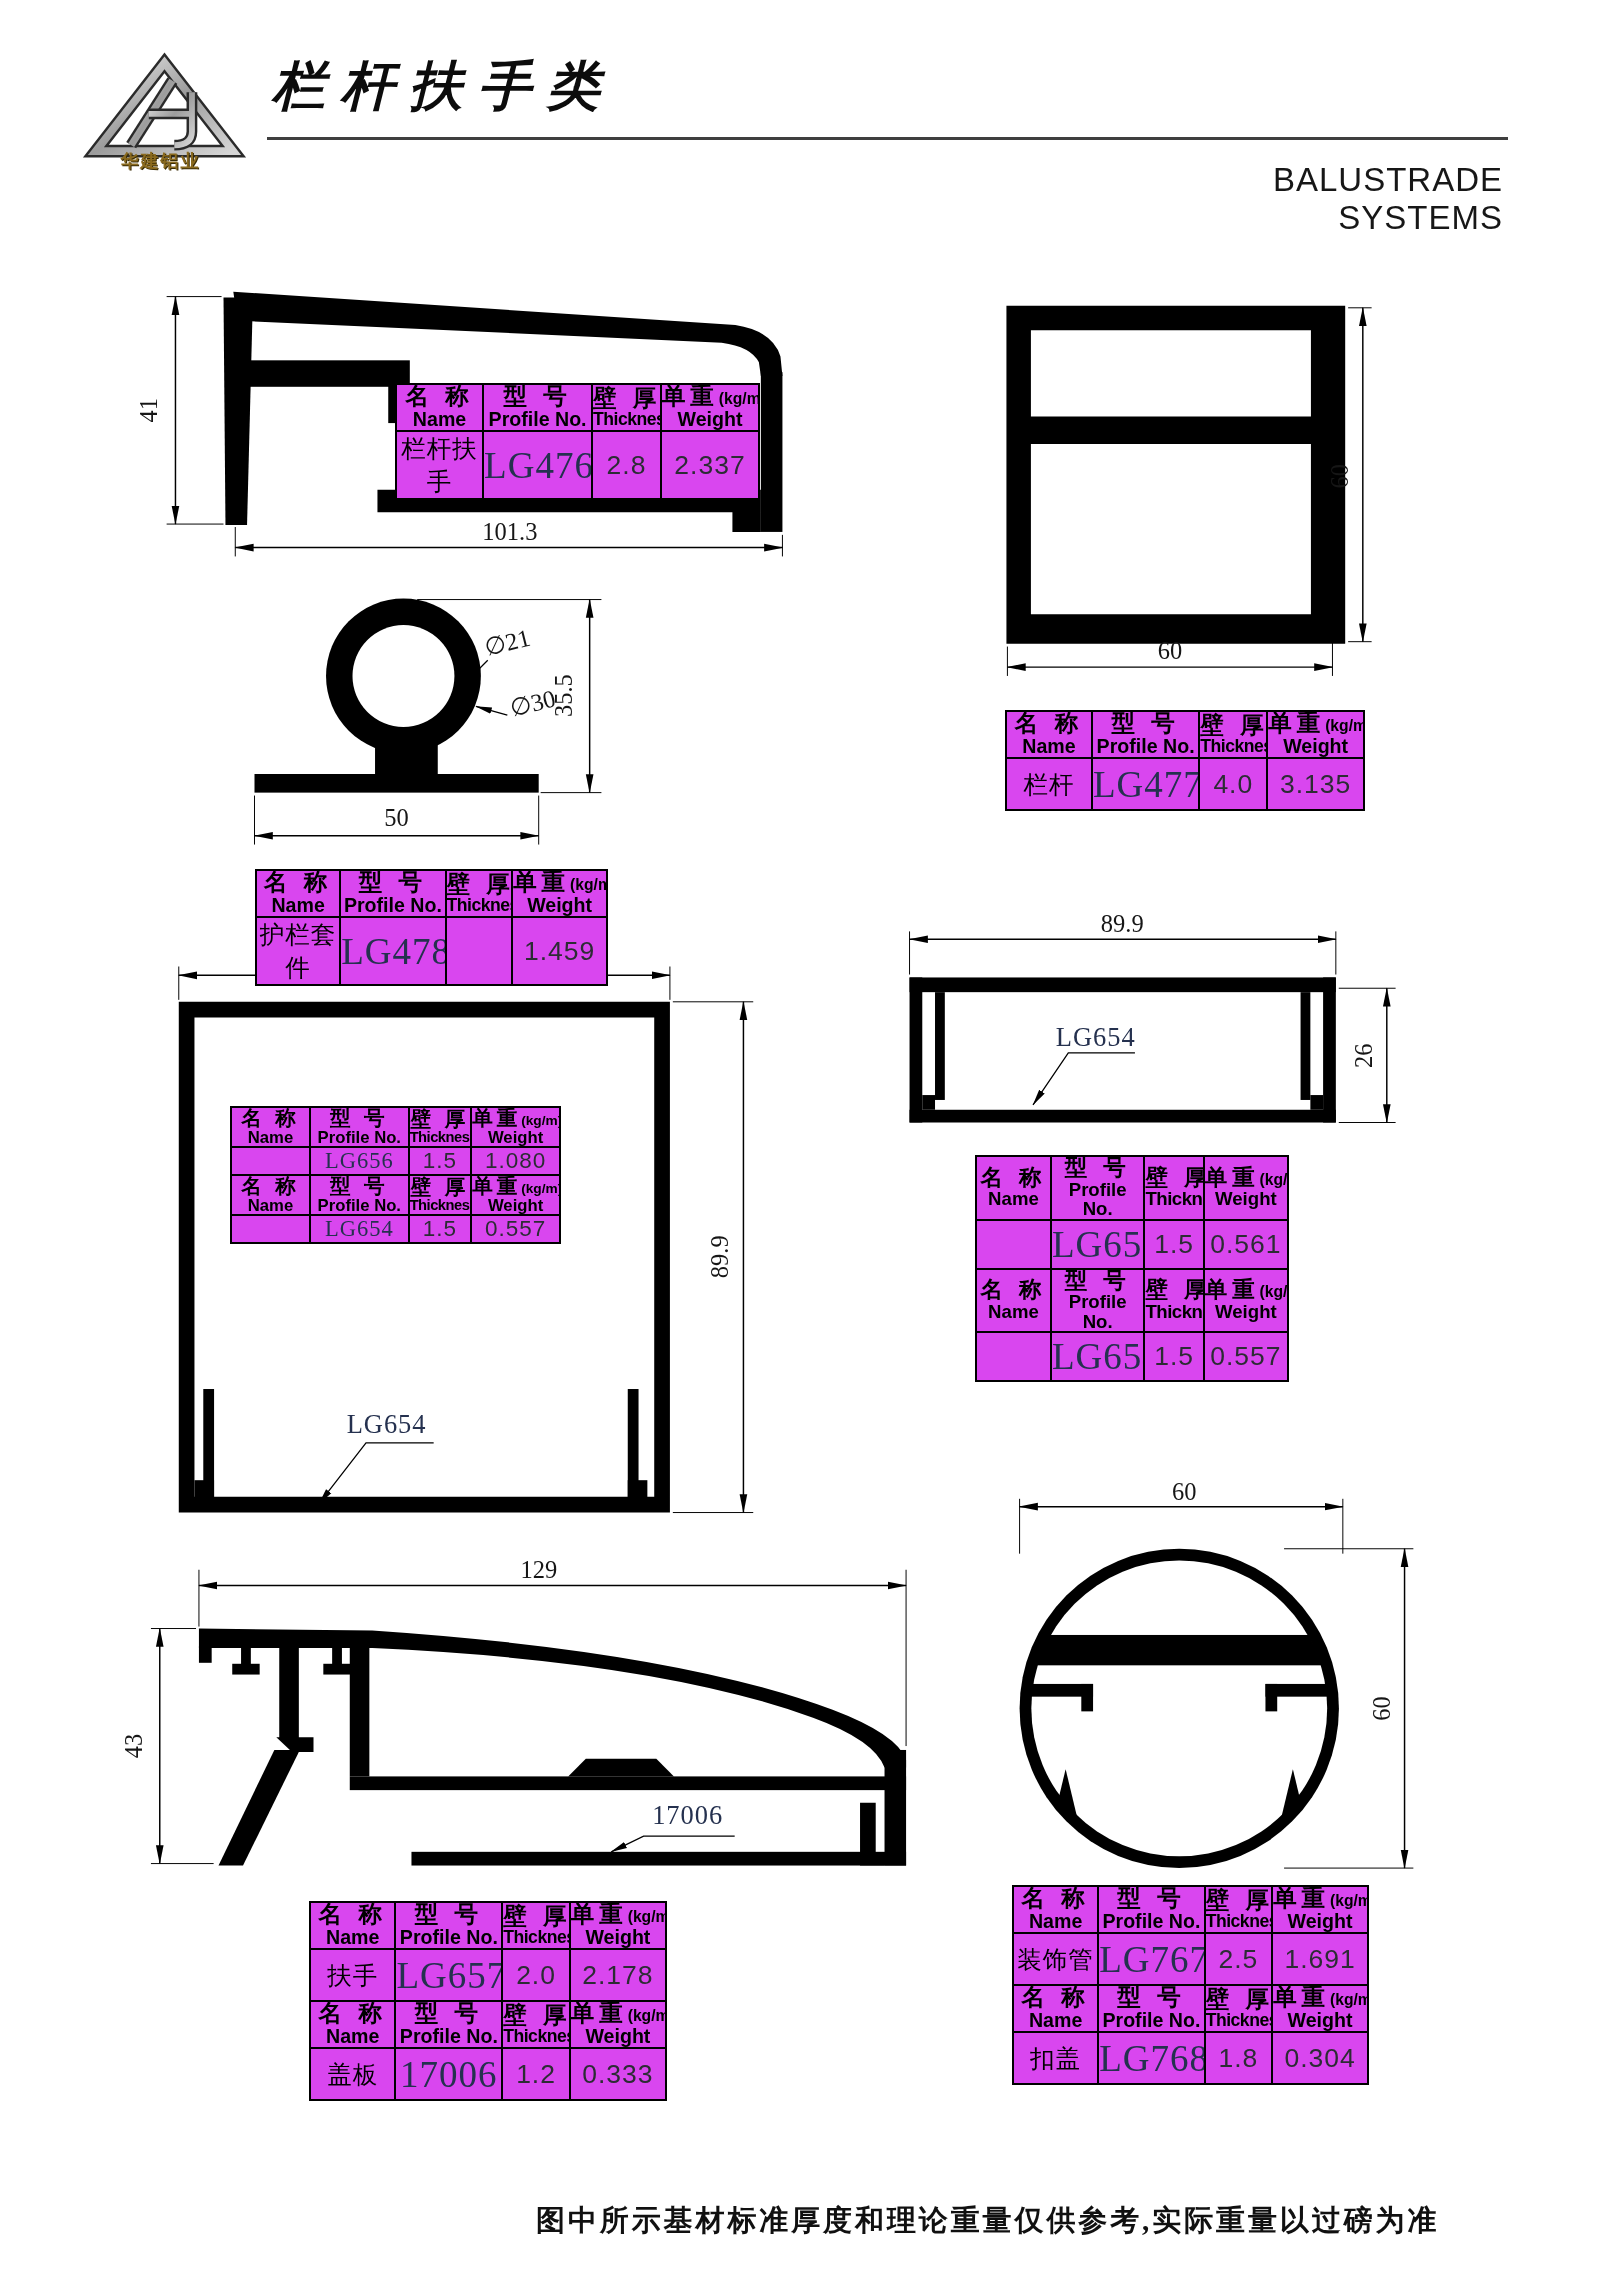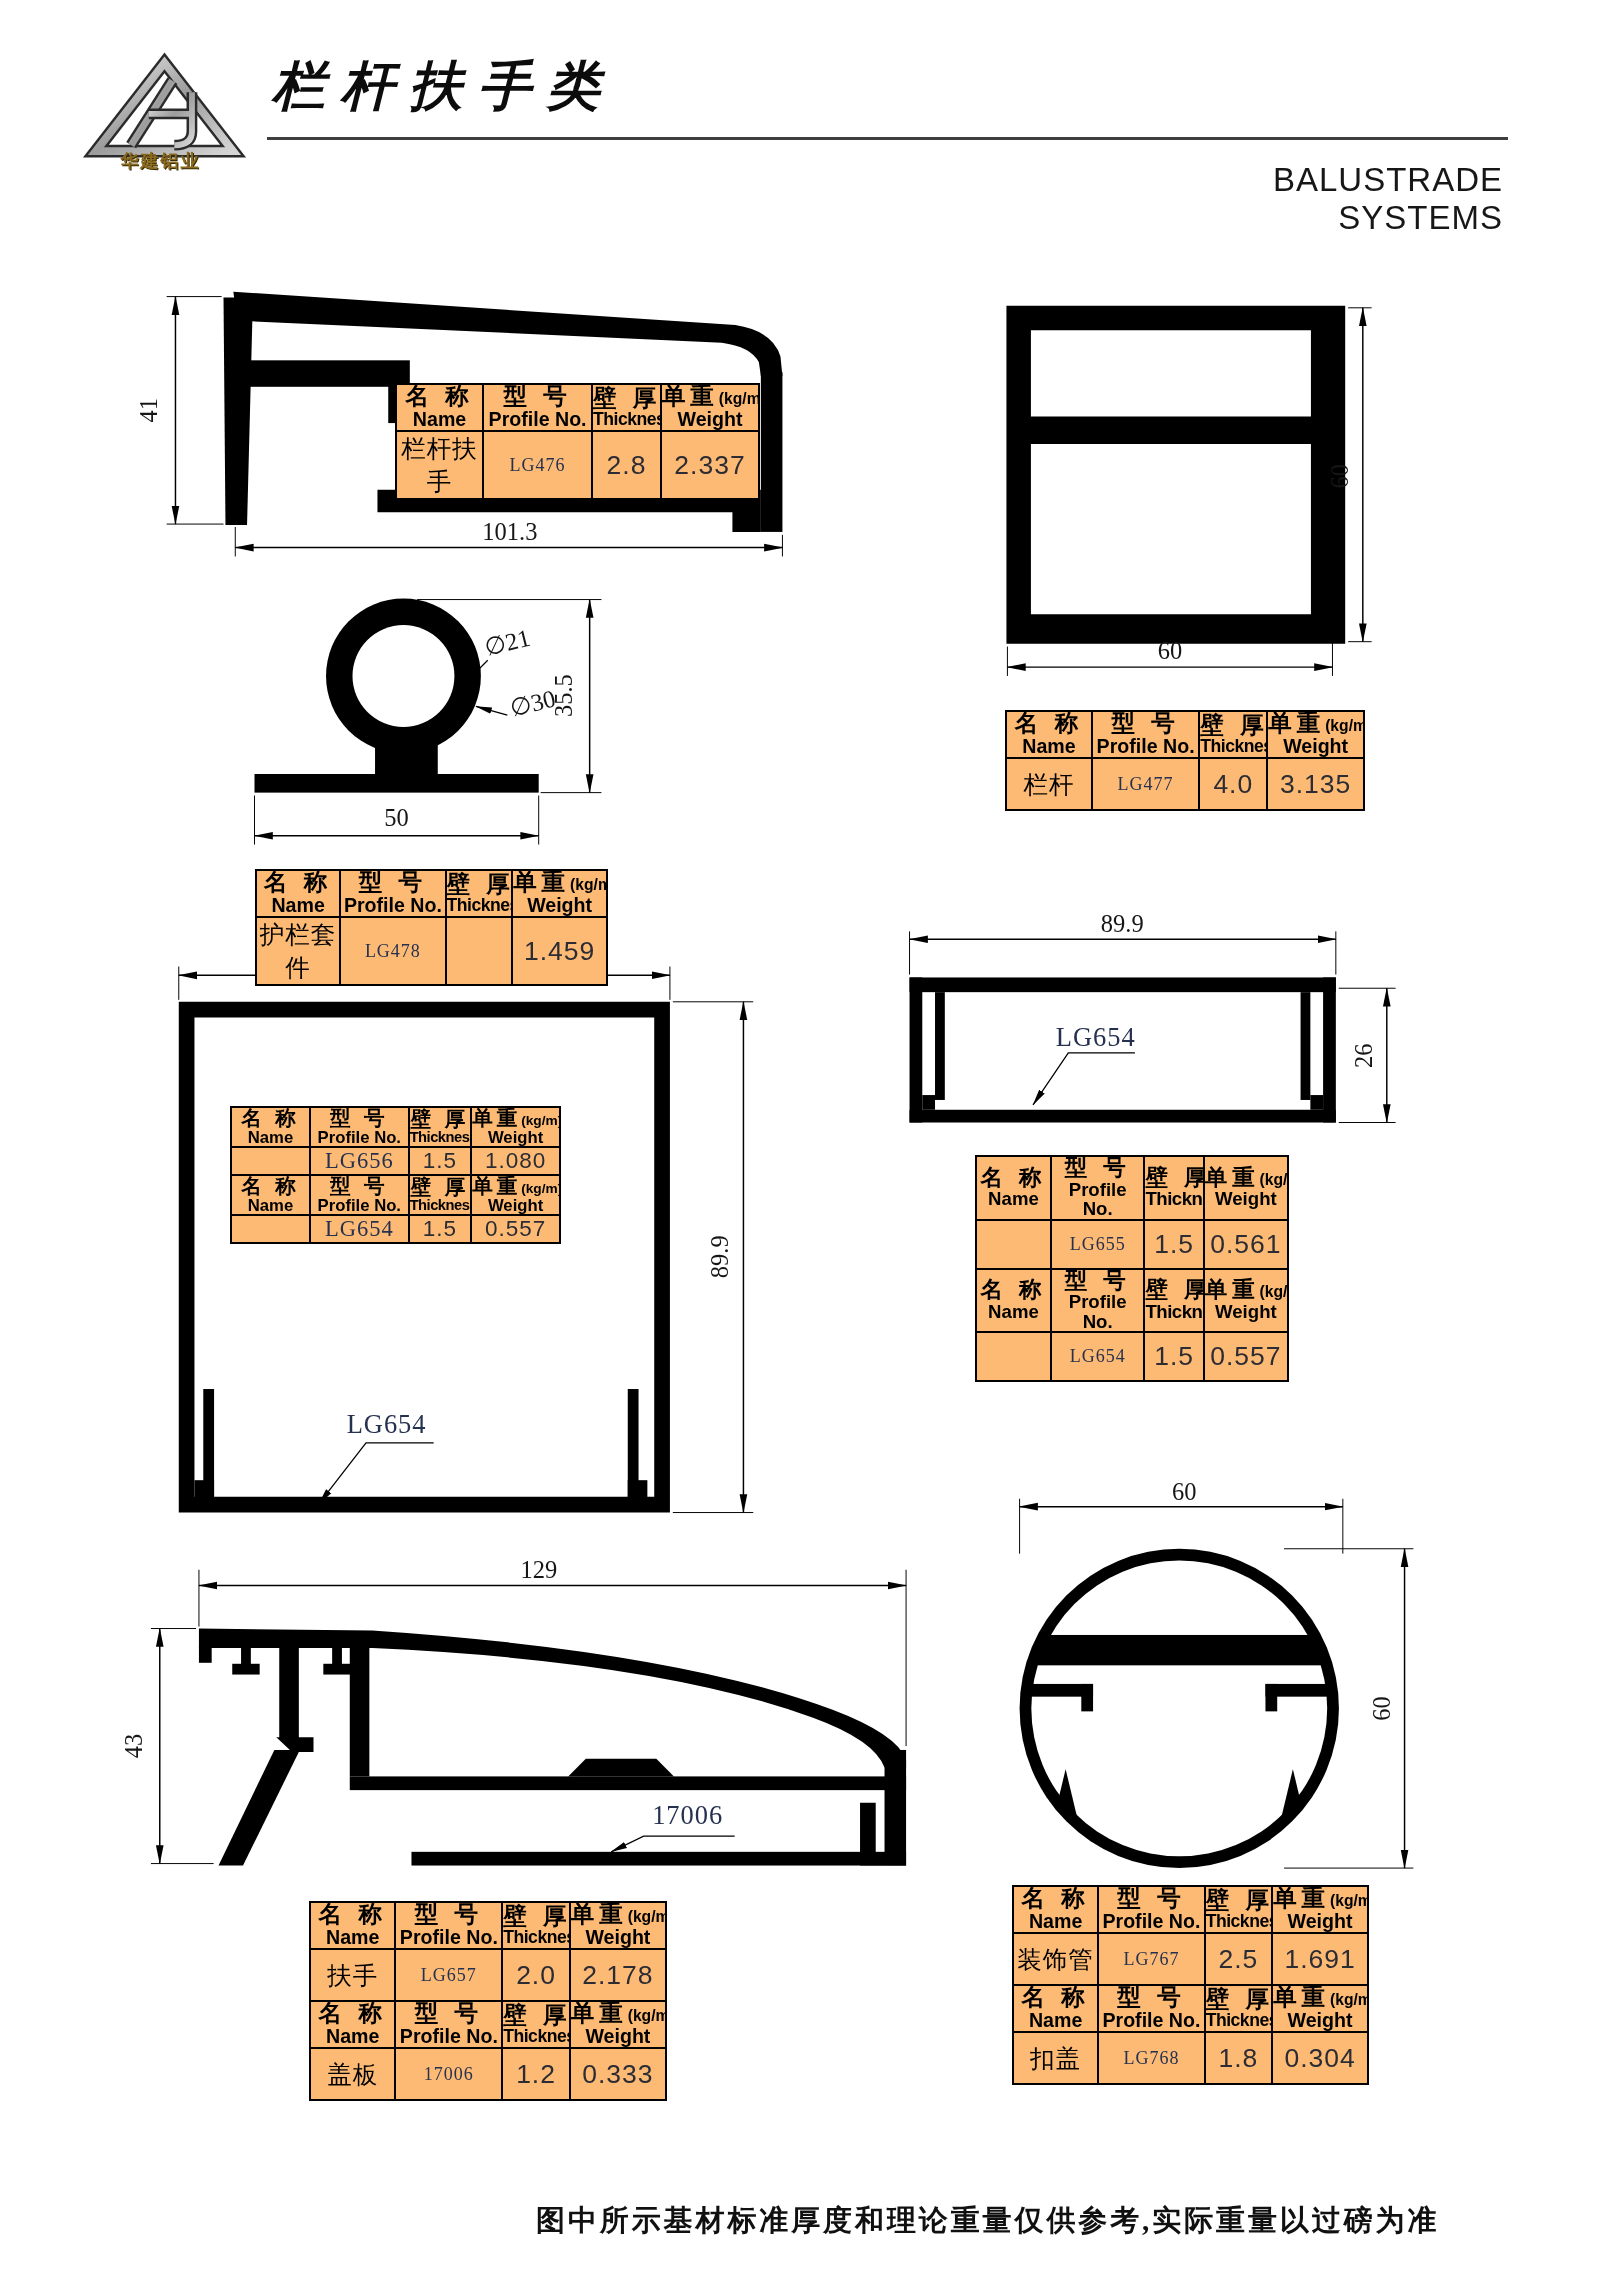--- a/index.html
+++ b/index.html
@@ -14,32 +14,32 @@
             font-size:33px;color:#171717;letter-spacing:1px;}
   .logo-text{position:absolute;left:82px;top:149px;width:157px;text-align:center;
              font-size:18px;font-weight:bold;letter-spacing:2px;color:#8a6a1f;
              text-shadow:1px 1px 0 #3a2c05;}
 
   
   .footer{position:absolute;left:536px;top:2201px;font-family:"Liberation Serif","DejaVu Serif",serif;
           font-size:29px;font-weight:bold;letter-spacing:2.9px;color:#101010;}
 
   
-  table.spec{position:absolute;border-collapse:collapse;table-layout:fixed;background:#fdba74;
+  table.spec{position:absolute;border-collapse:collapse;table-layout:fixed;background:#d946ef;
              border:2.9px solid #000;}
   table.spec th,table.spec td{border:2px solid #000;padding:0;text-align:center;
              vertical-align:middle;overflow:hidden;}
   table.spec tr.hd{height:47px;}
   table.spec tr.dt{height:52px;}
   .cn{font-size:23.5px;letter-spacing:4.9px;color:#000;line-height:1.0;white-space:nowrap;}
   .en{font-size:19.6px;color:#000;line-height:1.05;letter-spacing:0;}
   .en-sm{font-size:17.6px;letter-spacing:-0.5px;}
   .unit{font-size:15.7px;letter-spacing:0;}
   td.nm{font-family:"Liberation Serif","DejaVu Serif",serif;font-size:24.5px;color:#000;letter-spacing:1px;}
-  td.no{font-family:"Liberation Serif","DejaVu Serif",serif;font-size:18px;color:#25314f;letter-spacing:1px;}
+  td.no{font-family:"Liberation Serif","DejaVu Serif",serif;font-size:37px;color:#25314f;letter-spacing:1px;}
   td.vl{font-family:Liberation Sans, sans-serif;font-size:26.5px;color:#2c2c34;letter-spacing:1px;}
   
   table.t-sm tr.hd{height:39px;} table.t-sm tr.dt{height:27.4px;}
   table.t-sm .cn{font-size:20.6px;letter-spacing:3.9px;} table.t-sm .en{font-size:16.7px;}
   table.t-sm .en-sm{font-size:14.7px;} table.t-sm .unit{font-size:13.7px;}
   table.t-sm td.no,table.t-sm td.vl{font-size:22.5px;}
   
   table.t-md tr.hd{height:46px;} table.t-md tr.dt{height:49px;}
   table.t-md .cn{font-size:22.5px;} table.t-md .en{font-size:18.6px;}
 

